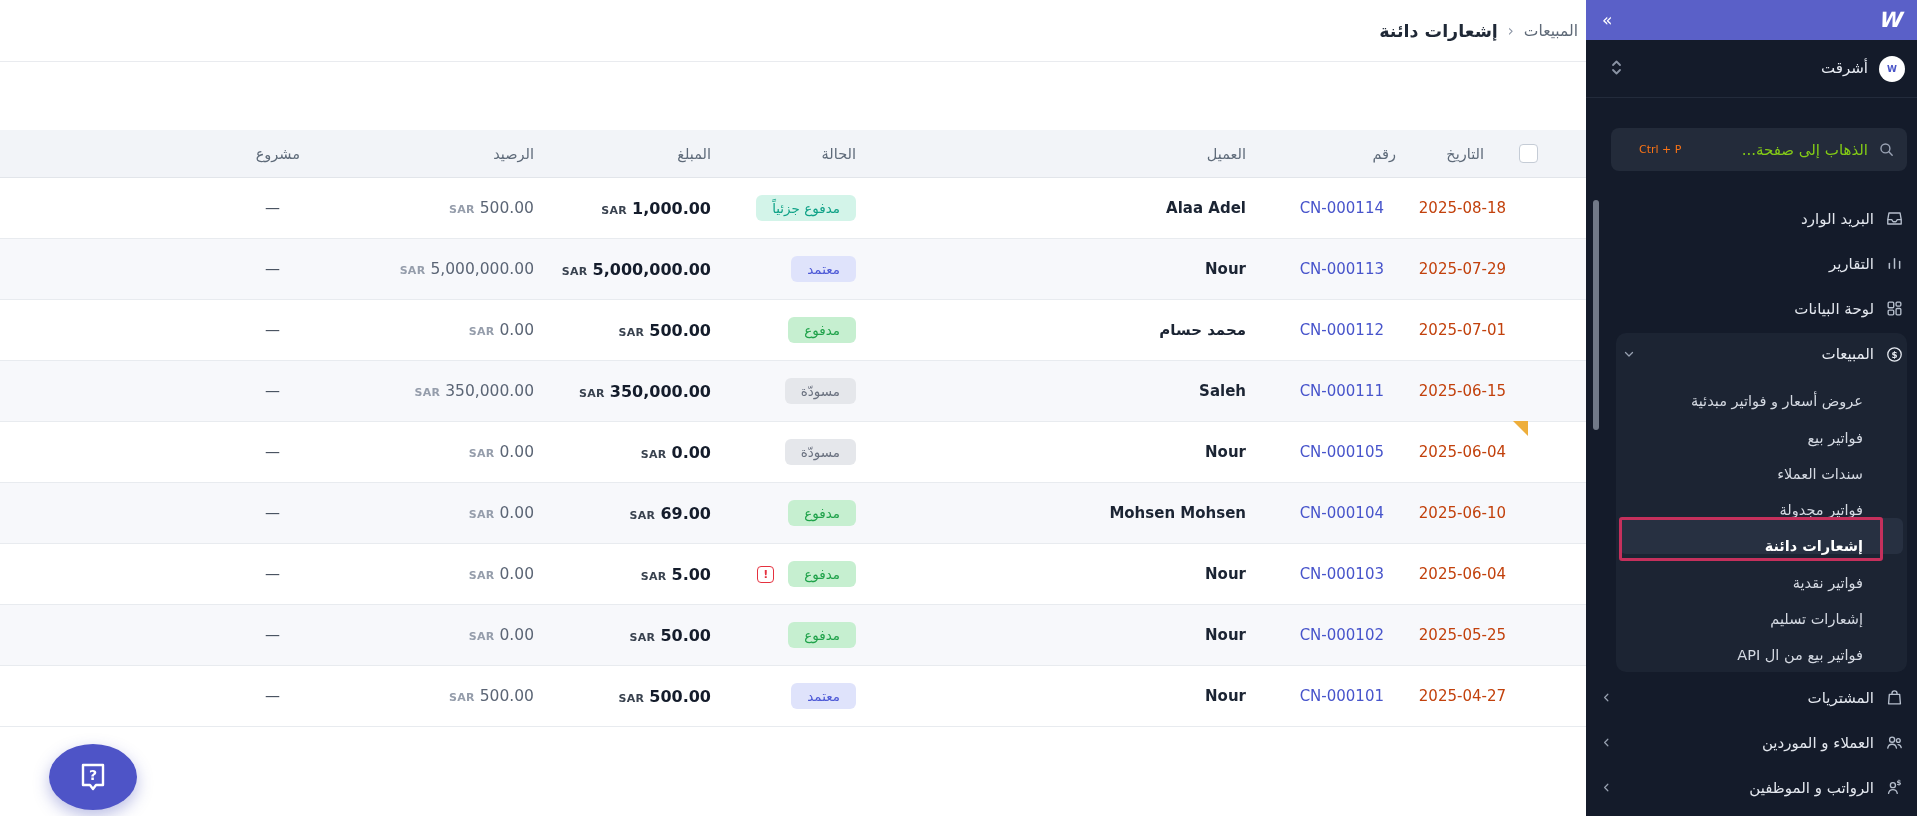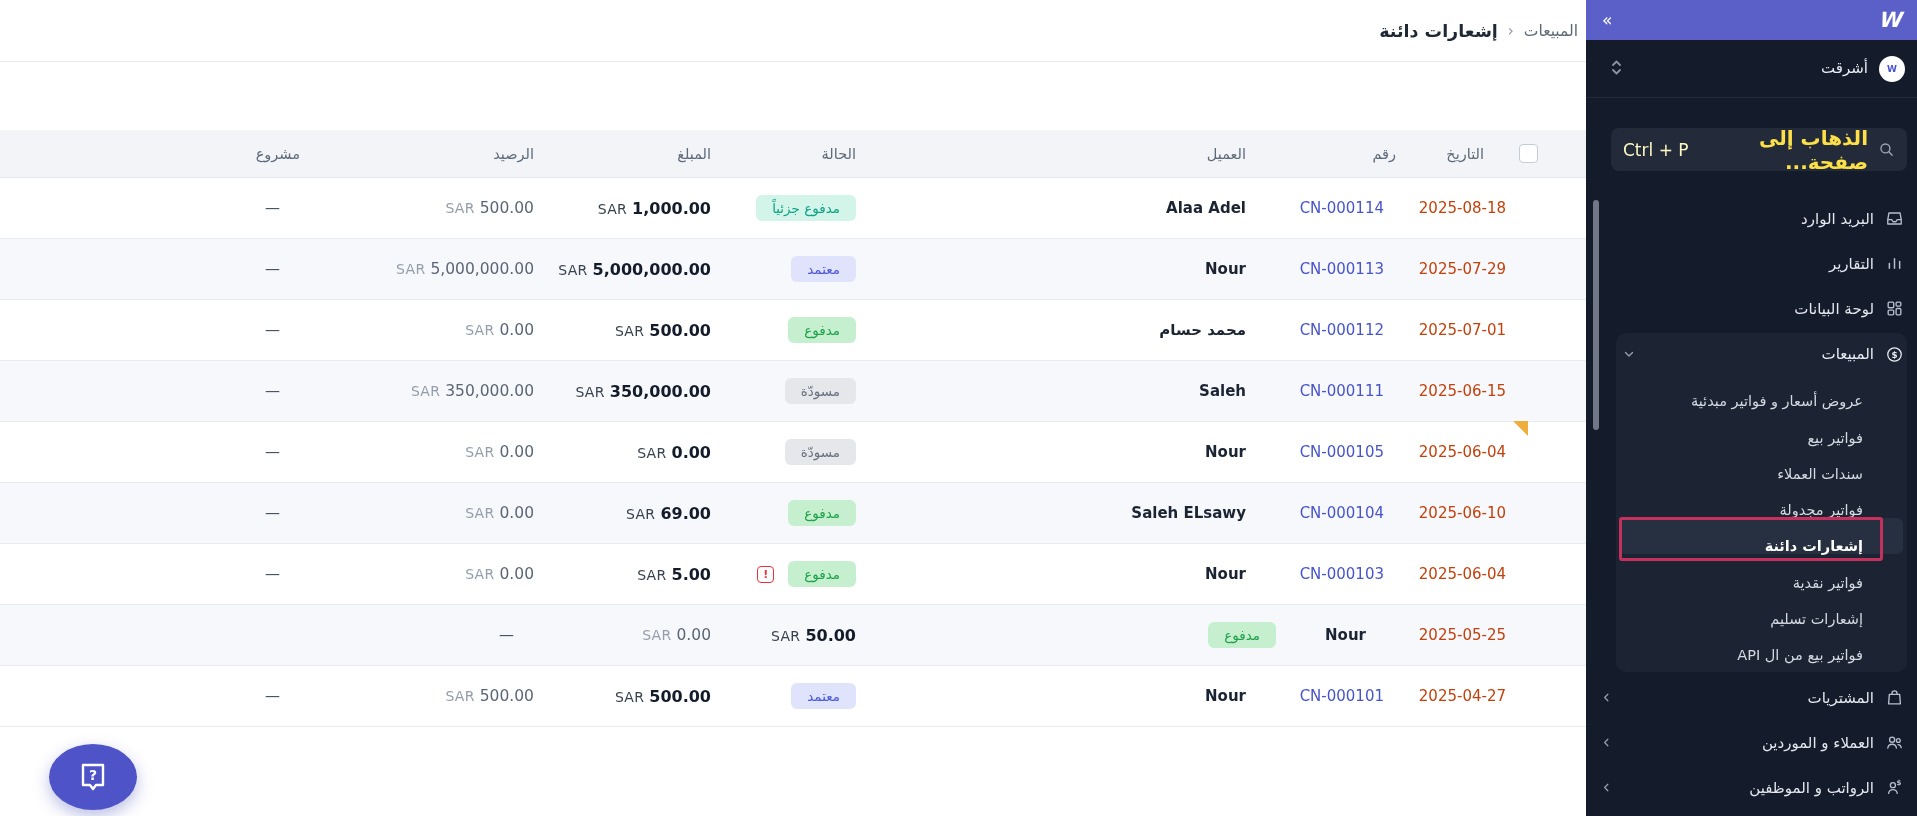--- a/index.html
+++ b/index.html
@@ -55,21 +55,21 @@
   .c-cust{padding-right:30px;font-size:15px;font-weight:600;color:#1B2433;}
   .c-status{gap:14px;}
   .badge{font-size:13.5px;padding:5px 16px;border-radius:6px;font-weight:500;white-space:nowrap;}
   .st-partial{background:#D3F4E9;color:#0FA287;}
   .st-approved{background:#DFE3FB;color:#4C58D6;}
   .st-paid{background:#C6EFD0;color:#1FA24A;}
   .st-draft{background:#E5E7EB;color:#6B7280;}
   .warn{width:17px;height:17px;border:1.5px solid #E5313F;border-radius:4px;color:#E5313F;font-size:11px;font-weight:700;
     display:flex;align-items:center;justify-content:center;box-sizing:border-box;}
   .money{display:inline-flex;align-items:baseline;gap:5px;}
-  .cur{font-style:normal;font-size:14px;font-weight:400;letter-spacing:.3px;}
+  .cur{font-style:normal;font-size:11px;font-weight:700;letter-spacing:.3px;}
   .c-amount .cur{color:#39424F;}
   .c-amount b{font-size:16px;font-weight:700;color:#141C2B;}
   .c-balance .cur{color:#959DAB;}
   .c-balance b{font-size:15.5px;font-weight:400;color:#5B6575;}
   .c-proj{padding-right:20px;color:#4A5462;font-size:15px;}
   .flag-marker{position:absolute;left:1513px;top:421px;width:0;height:0;
     border-top:15px solid #EEAE3B;border-left:15px solid transparent;z-index:5;}
   
   .help-btn{position:absolute;left:49px;top:744px;width:88px;height:66px;border-radius:50%;
     background:#4E54C7;display:flex;align-items:center;justify-content:center;cursor:pointer;
@@ -79,22 +79,22 @@
   .s-top{position:absolute;left:0;top:0;width:100%;height:40px;background:#5A60C8;display:flex;align-items:center;}
   .collapse{position:absolute;left:16px;top:0;height:40px;display:flex;align-items:center;color:#fff;font-size:17px;cursor:pointer;letter-spacing:-2px;}
   .brand{position:absolute;right:14px;top:0;height:40px;display:flex;align-items:center;color:#fff;font-size:21px;font-weight:800;font-style:italic;transform:skewX(-4deg);}
   .s-user{position:absolute;left:0;top:40px;width:100%;height:58px;border-bottom:1px solid #232B3B;box-sizing:border-box;}
   .avatar{position:absolute;right:12px;top:16px;width:26px;height:26px;border-radius:50%;background:#fff;
     display:flex;align-items:center;justify-content:center;font-size:9px;font-weight:800;color:#4A55C8;}
   .u-name{position:absolute;right:49px;top:19px;font-size:15px;color:#E8ECF3;}
   .updown{position:absolute;left:23px;top:19px;color:#8A93A4;cursor:pointer;}
   .s-search{position:absolute;left:25px;right:10px;top:128px;height:43px;background:#232B3A;border-radius:8px;
     display:flex;align-items:center;padding:0 12px;box-sizing:border-box;gap:10px;cursor:text;}
-  .s-search .ph{color:#fde047;font-size:20px;flex:1;font-weight:bold;}
-  .kbd{color:#fef9c3;font-size:17px;white-space:nowrap;}
+  .s-search .ph{color:#84cc16;font-size:15px;flex:1;}
+  .kbd{color:#f97316;font-size:11px;white-space:nowrap;margin-left:16px;}
   .scroll-thumb{position:absolute;left:7px;top:200px;width:6px;height:230px;background:rgba(190,198,214,.55);border-radius:4px;}
   .s-group{position:absolute;left:25px;right:10px;}
   .g1{top:196px;}
   .g2{top:675px;}
   .s-item{height:45px;display:flex;align-items:center;gap:11px;font-size:15px;color:#E3E7EE;cursor:pointer;padding-right:3px;position:relative;}
   .s-item .sicon{color:#B6BFCD;flex:0 0 auto;}
   .chev-l{position:absolute;left:-11px;color:#98A1B1;}
   .sales-sec{position:absolute;left:30px;right:10px;top:333px;height:339px;background:#1C2433;border-radius:10px;box-sizing:border-box;padding-top:2px;}
   .sales-head{height:38px;display:flex;align-items:center;gap:11px;font-size:15px;color:#E8ECF3;cursor:pointer;padding-right:3px;position:relative;}
   .sales-head .chev-d{position:absolute;left:6px;color:#98A1B1;}
@@ -375,21 +375,21 @@
 
     <div class="trow grid-cols">
       <div class="cell c-sel"></div>
       <div class="cell c-date">
           <span dir="ltr">2025-06-10</span>
         </div>
       <div class="cell c-num">
           <a class="numlink" dir="ltr">CN-000104</a>
         </div>
       <div class="cell c-cust">
-          <span>Saleh ELsawy</span>
+          <span>Mohsen Mohsen</span>
         </div>
       <div class="cell c-status">
         <span class="badge st-paid">مدفوع</span>
 
       </div>
       <div class="cell c-amount">
           <span class="money" dir="ltr">
             <i class="cur">SAR</i>
             <b>69.00</b>
           </span>
@@ -434,20 +434,23 @@
         </div>
       <div class="cell c-proj">
           <span>—</span>
         </div>
     </div>
 
     <div class="trow grid-cols">
       <div class="cell c-sel"></div>
       <div class="cell c-date">
           <span dir="ltr">2025-05-25</span>
+        </div>
+      <div class="cell c-num">
+          <a class="numlink" dir="ltr">CN-000102</a>
         </div>
       <div class="cell c-cust">
           <span>Nour</span>
         </div>
       <div class="cell c-status">
         <span class="badge st-paid">مدفوع</span>
 
       </div>
       <div class="cell c-amount">
           <span class="money" dir="ltr">

